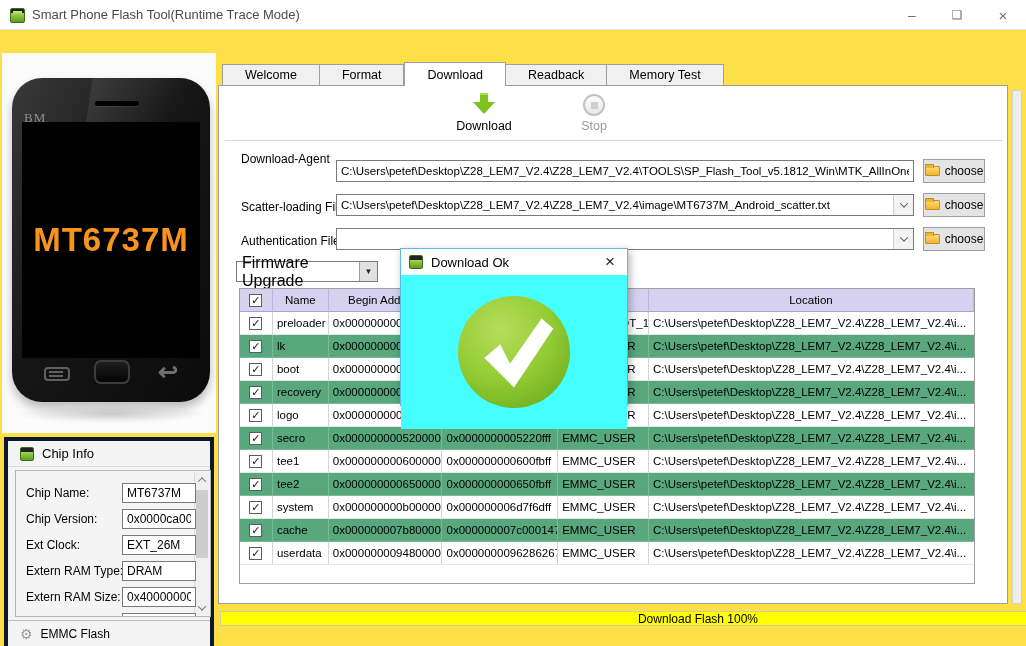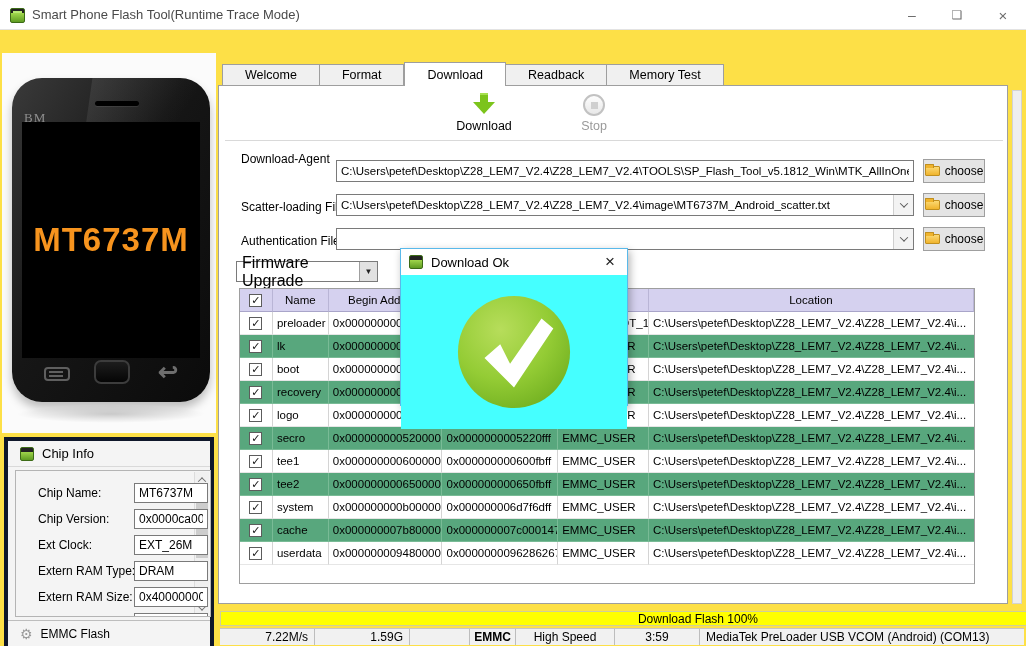--- a/index.html
+++ b/index.html
@@ -44,21 +44,21 @@
   .phone-shadow { left:14px; top:352px; width:190px; height:18px; border-radius:50%;
       background:radial-gradient(ellipse at center, rgba(0,0,0,.18), rgba(0,0,0,0) 70%); }
 
   
   .chipbox { left:4px; top:437px; width:210px; height:214px; border:4px solid #0f172a; background:#f4f4f4;text-decoration:underline; }
   .chipbox-header { position:absolute; left:0; top:0; width:100%; height:26px; display:flex; align-items:center; border-bottom:1px solid #d9d9d9; }
   .chip-ico { width:14px; height:14px; margin:0 8px 0 12px; border:1px solid #3c6b16; border-radius:2px;
               background:linear-gradient(#222 0 34%, #9fd54b 34%, #5f9c22 100%); }
   .chipbox-title { font-size:13px; }
   .chip-inner { position:absolute; left:7px; top:29px; width:196px; height:147px; border:1px solid #b4b4b4; background:#f4f4f4; overflow:hidden; }
-  .chip-row { position:absolute; left:12px; width:100%; height:20px; }
+  .chip-row { position:absolute; left:0; width:100%; height:20px; }
   .chip-row label { position:absolute; left:10px; top:3px; font-size:12px; }
   .chip-row input { position:absolute; left:106px; top:0; width:74px; height:20px; border:1px solid #7a7a7a; background:#fff;
       font-family:"Liberation Sans",sans-serif; font-size:12px; padding:0 4px; }
   .chip-scroll { position:absolute; right:1px; top:1px; width:15px; height:143px; background:#f0f0f0; border-left:1px solid #dcdcdc; }
   .scr-arrow { position:absolute; left:0; width:14px; height:15px; display:flex; align-items:center; justify-content:center; }
   .scr-arrow i { width:6px; height:6px; border-right:1.6px solid #6f6f6f; border-bottom:1.6px solid #6f6f6f; display:block; }
   .scr-up { top:0; } .scr-up i { transform:rotate(-135deg) translate(-1px,-1px); }
   .scr-dn { bottom:0; } .scr-dn i { transform:rotate(45deg) translate(-1px,-1px); }
   .scr-thumb { position:absolute; left:1px; top:18px; width:12px; height:68px; background:#cdcdcd; }
   .chip-footer { position:absolute; left:0; bottom:0; width:100%; height:27px; border-top:1px solid #bdbdbd; display:flex; align-items:center; }
@@ -414,23 +414,14 @@
         </defs>
         <circle cx="60" cy="60" r="57" fill="url(#gball)"></circle>
         <path d="M30 66 L46 52 L56 72 L88 26 L100 36 L60 96 L44 80 Z" fill="#ffffff"></path>
       </svg>
     </div>
   </div>
 
   <div class="abs progressbar">
     <span>Download Flash 100%</span>
   </div>
-  <div class="abs statusbar" id="statusbar">
-      <div class="stcell st-r" style="width: 95px;">7.22M/s</div>
-      <div class="stcell st-r" style="width: 95px;">1.59G</div>
-      <div class="stcell " style="width: 60px;"></div>
-      <div class="stcell st-b" style="width: 46px;">EMMC</div>
-      <div class="stcell st-c" style="width: 99px;">High Speed</div>
-      <div class="stcell st-c" style="width: 85px;">3:59</div>
-      <div class="stcell " style="width: 322px;">MediaTek PreLoader USB VCOM (Android) (COM13)</div>
-    </div>
 
 </div>
 
 </body></html>

